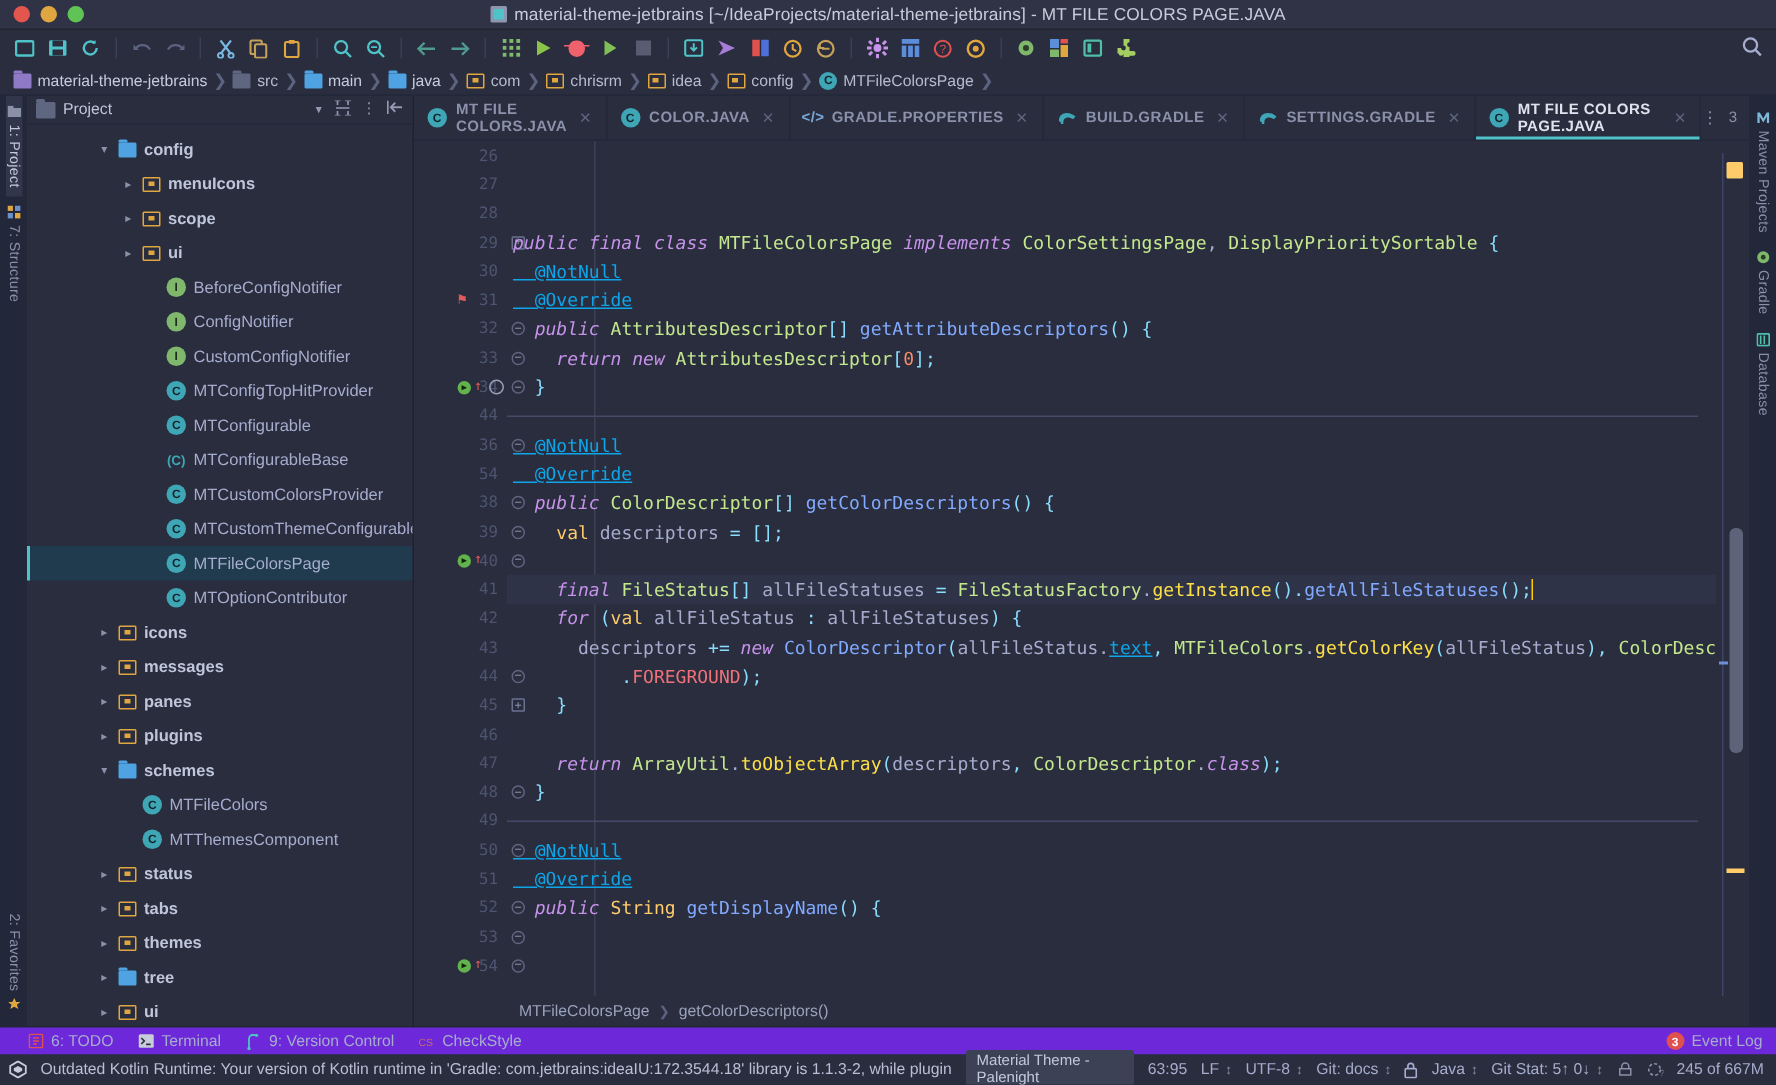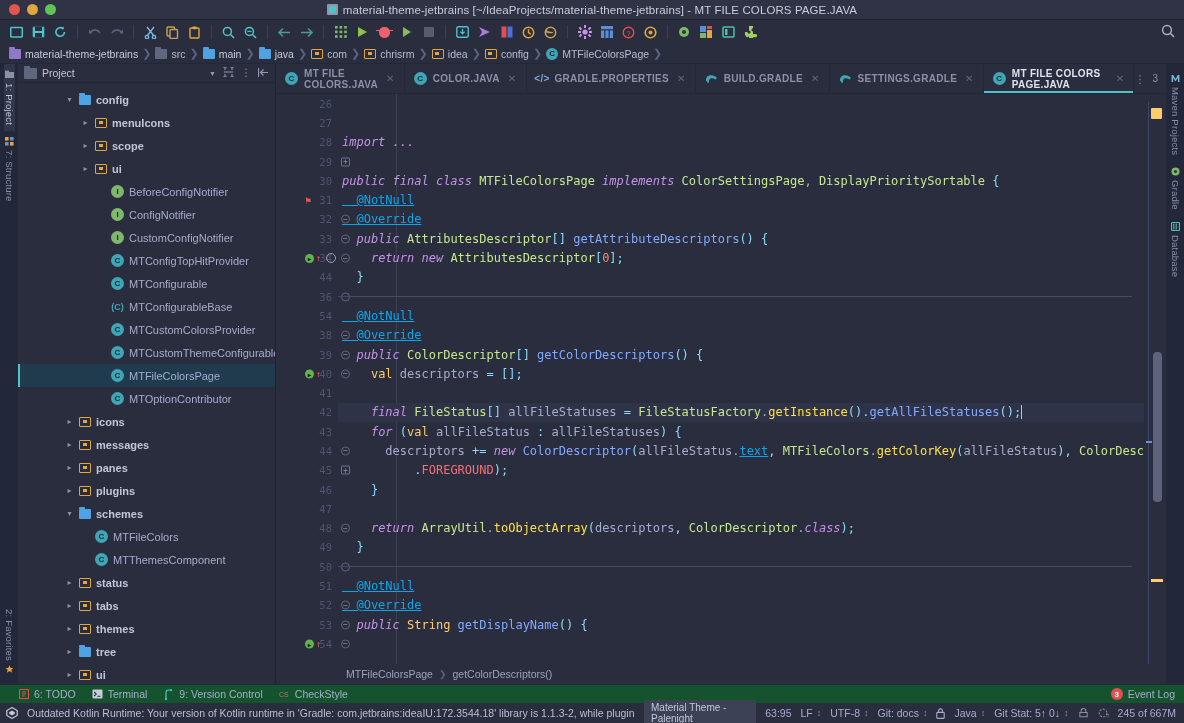--- a/index.html
+++ b/index.html
@@ -176,21 +176,21 @@
   .bc-bar{ height:20px; flex:0 0 20px; background:#292D3E; display:flex; align-items:center;
            font-size:10.5px; color:#9BA2BC; padding-left:70px; gap:6px;}
   .bc-bar .chev2{ color:#5C6380; font-size:9px;}
 
   
   .vstrip-r{ width:18px; flex:0 0 18px; background:#23273A; display:flex; flex-direction:column;
              align-items:center; padding-top:4px;}
   .vstrip-r .vlabel{ color:#8A90A8; }
 
   
-  .botbar{ height:19px; flex:0 0 19px; background:#14532d; display:flex; align-items:center;
+  .botbar{ height:19px; flex:0 0 19px; background:#6d28d9; display:flex; align-items:center;
            font-size:10.5px; color:#A6ACCD; padding-left:18px; gap:16px; border-top:1px solid #23273a;justify-content:flex-end;}
   .botitem{ display:flex; align-items:center; gap:5px; }
   .bot-ico{ width:11px;height:11px; display:flex;align-items:center;justify-content:center; font-size:9px;}
   .eventlog{ margin-left:auto; display:flex; align-items:center; gap:5px; padding-right:9px;}
   .badge{ width:12px;height:12px;border-radius:50%;background:#E0504F;color:#fff;font-size:8px;
           display:flex;align-items:center;justify-content:center;font-weight:bold;}
 
   .statusbar{ height:20px; flex:0 0 20px; background:#292D3E; display:flex; align-items:center;
               font-size:10.5px; color:#A6ACCD; padding:0 8px 0 6px; gap:9px; }
   .sb-msg{ color:#B9BFD4; font-size:10.5px; white-space:nowrap; overflow:hidden;}
@@ -846,21 +846,20 @@
                 <span class="gover">↑</span>
               </span>
               <span>54</span>
               <span class="gfold circ2">−</span>
             </div>
           </div>
         <div class="codecol" id="codecol">
           <div class="indentg" style="left:58px;top:0;bottom:0;"></div>
         <div class="cline"></div>
             <div class="cline"></div>
-            <div class="cline"><span class="kw">import ...</span></div>
             <div class="cline"></div>
             <div class="cline"><span class="kw">public final class </span><span class="cls2">MTFileColorsPage </span><span class="kw">implements </span><span class="cls2">ColorSettingsPage</span><span class="plain">, </span><span class="cls2">DisplayPrioritySortable </span><span class="punc">{</span></div>
             <div class="cline"><span class="fld2">  @NotNull</span></div>
             <div class="cline"><span class="fld2">  @Override</span></div>
             <div class="cline"><span class="plain">  </span><span class="kw">public </span><span class="cls2">AttributesDescriptor</span><span class="punc">[] </span><span class="mth">getAttributeDescriptors</span><span class="punc">() {</span></div>
             <div class="cline"><span class="plain">    </span><span class="kw">return new </span><span class="cls2">AttributesDescriptor</span><span class="punc">[</span><span class="num">0</span><span class="punc">];</span></div>
             <div class="cline"><span class="punc">  }</span></div>
             <div class="cline"><span class="sepline"></span></div>
             <div class="cline"><span class="fld2">  @NotNull</span></div>
             <div class="cline"><span class="fld2">  @Override</span></div>

